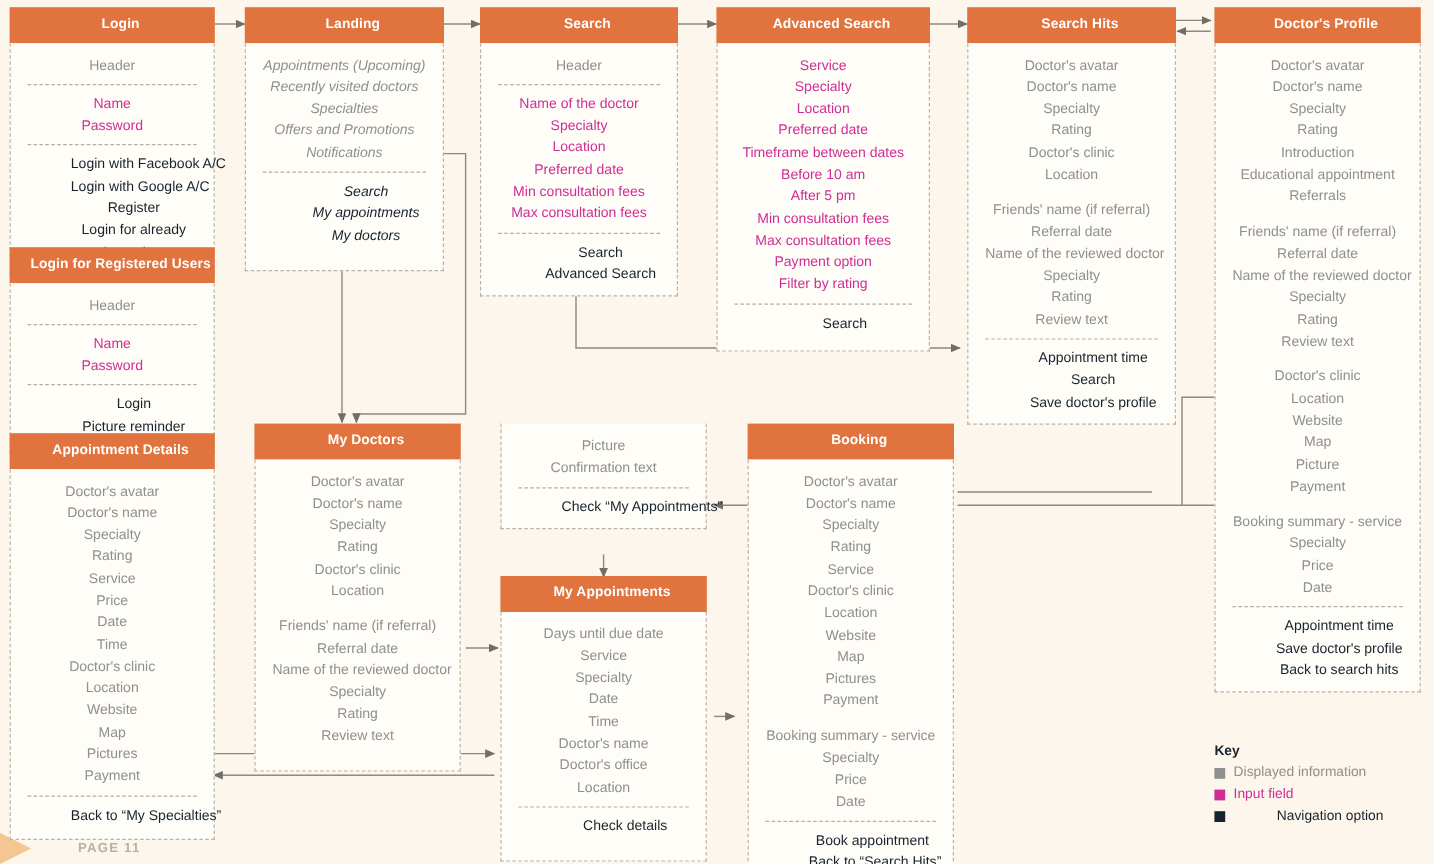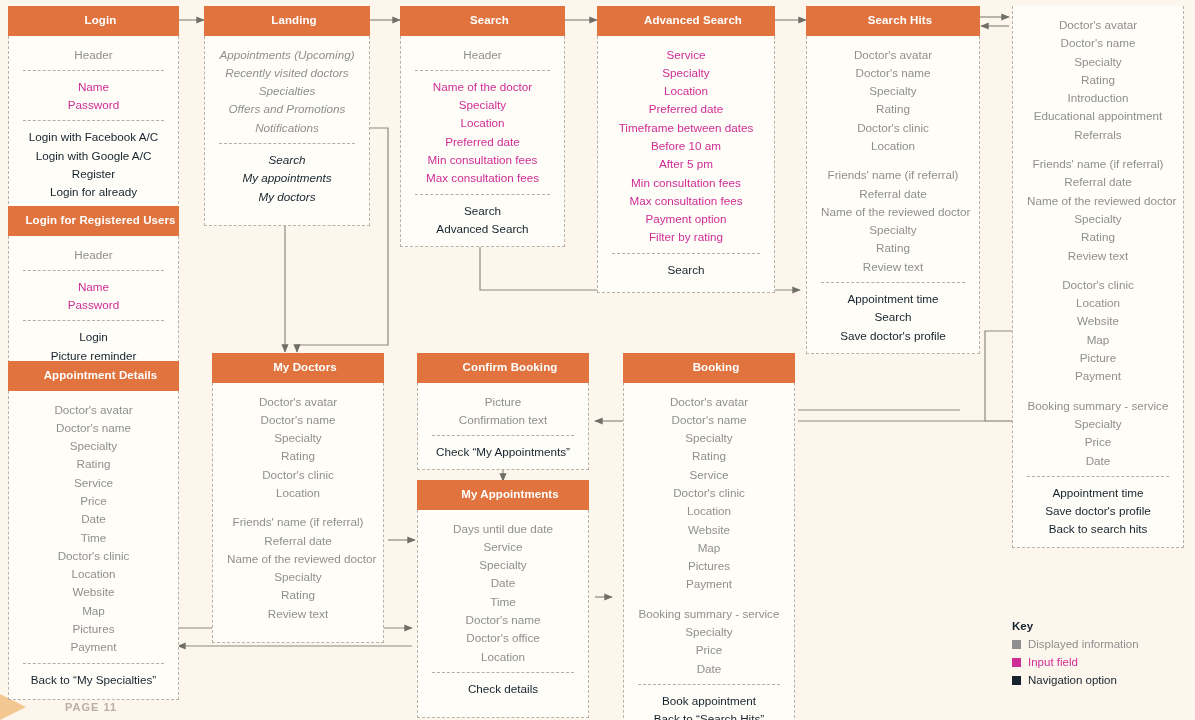--- a/index.html
+++ b/index.html
@@ -42,21 +42,21 @@
     margin:6px 14px 7px 14px;
     height:0;
   }
   .row{
     font-size:11.7px;
     line-height:18.3px;
     white-space:nowrap;
   }
   .t-info{color:#8f8f8f;}
   .t-input{color:#cf2d96;}
-  .t-nav{color:#16232e;}
+  .t-nav{color:#16232e;margin-left:36px;}
   .gap{height:11px;}
 
   
   .key{
     position:absolute;
     left:1012px;top:620px;
   }
   .key-title{
     font-size:11.5px;font-weight:bold;color:#16232e;margin-bottom:4px;
   }
@@ -297,20 +297,21 @@
         </div>
         <div class="sep-line"></div>
         <div class="grp">
           <div class="row t-nav">Appointment time</div>
           <div class="row t-nav">Search</div>
           <div class="row t-nav">Save doctor's profile</div>
         </div>
       </div>
     </div>
     <div class="card" style="left: 1012px; top: 6px; width: 172px;">
+      <div class="card-header">Doctor's Profile</div>
       <div class="card-body" style="min-height: 524px;">
         <div class="grp">
           <div class="row t-info">Doctor's avatar</div>
           <div class="row t-info">Doctor's name</div>
           <div class="row t-info">Specialty</div>
           <div class="row t-info">Rating</div>
           <div class="row t-info">Introduction</div>
           <div class="row t-info">Educational appointment</div>
           <div class="row t-info">Referrals</div>
           <div class="gap"></div>
@@ -355,21 +356,20 @@
           <div class="row t-info">Friends' name (if referral)</div>
           <div class="row t-info">Referral date</div>
           <div class="row t-info">Name of the reviewed doctor</div>
           <div class="row t-info">Specialty</div>
           <div class="row t-info">Rating</div>
           <div class="row t-info">Review text</div>
         </div>
       </div>
     </div>
     <div class="card" style="left: 417px; top: 353px; width: 172px;">
-      <div class="card-header">Confirm Booking</div>
       <div class="card-body" style="min-height: 76px;">
         <div class="grp">
           <div class="row t-info">Picture</div>
           <div class="row t-info">Confirmation text</div>
         </div>
         <div class="sep-line"></div>
         <div class="grp">
           <div class="row t-nav">Check “My Appointments”</div>
         </div>
       </div>

